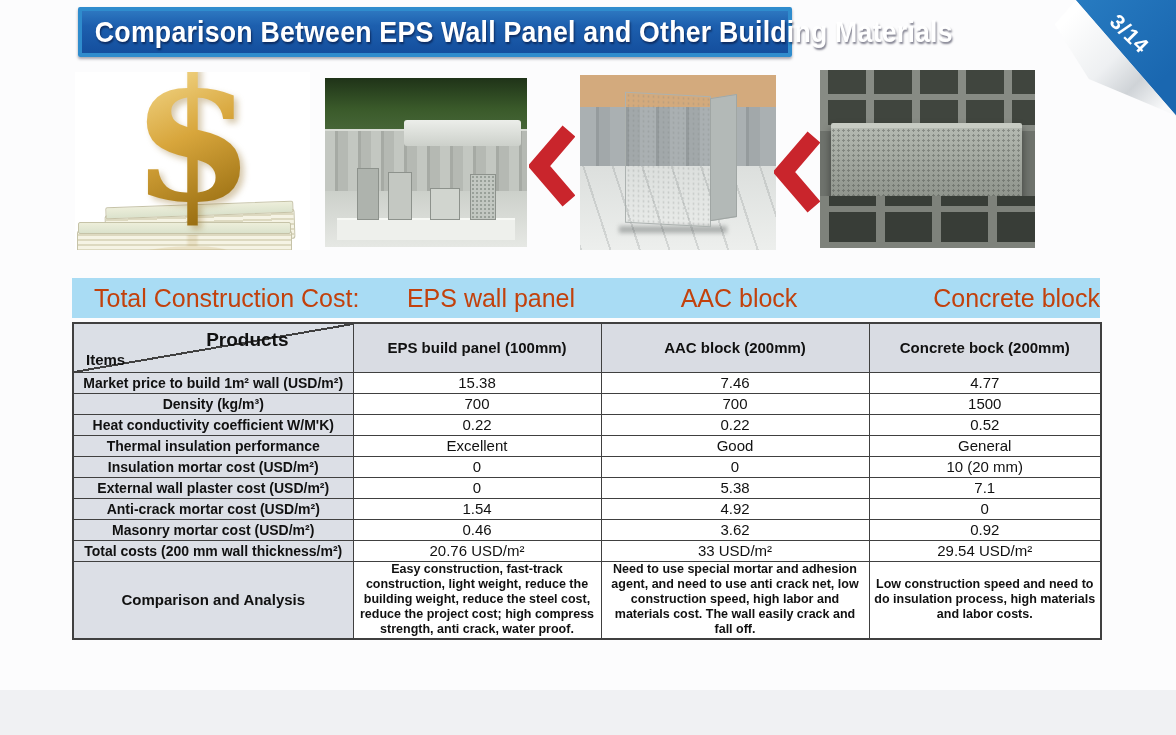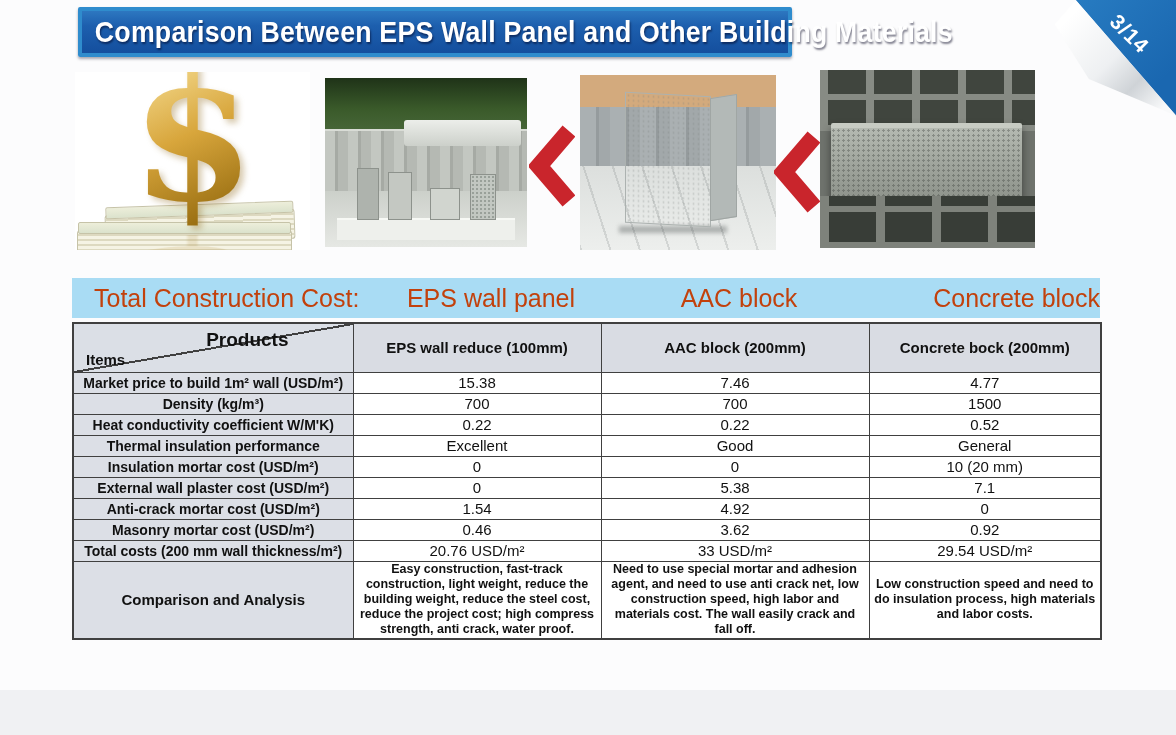--- a/index.html
+++ b/index.html
@@ -202,21 +202,21 @@
         <col style="width:248px">
         <col style="width:268px">
         <col style="width:232px">
       </colgroup>
     <tbody>
       <tr>
         <th class="corner">
           <span class="c-top">Products</span>
           <span class="c-bot">Items</span>
         </th>
-        <th class="ph">EPS wall reduce (100mm)</th>
+        <th class="ph">EPS build panel (100mm)</th>
         <th class="ph">AAC block (200mm)</th>
         <th class="ph">Concrete bock (200mm)</th>
       </tr>
 
       <tr>
         <td class="lbl">Market price to build 1m² wall (USD/m²)</td>
         <td class="val">15.38</td>
         <td class="val">7.46</td>
         <td class="val">4.77</td>
       </tr>

